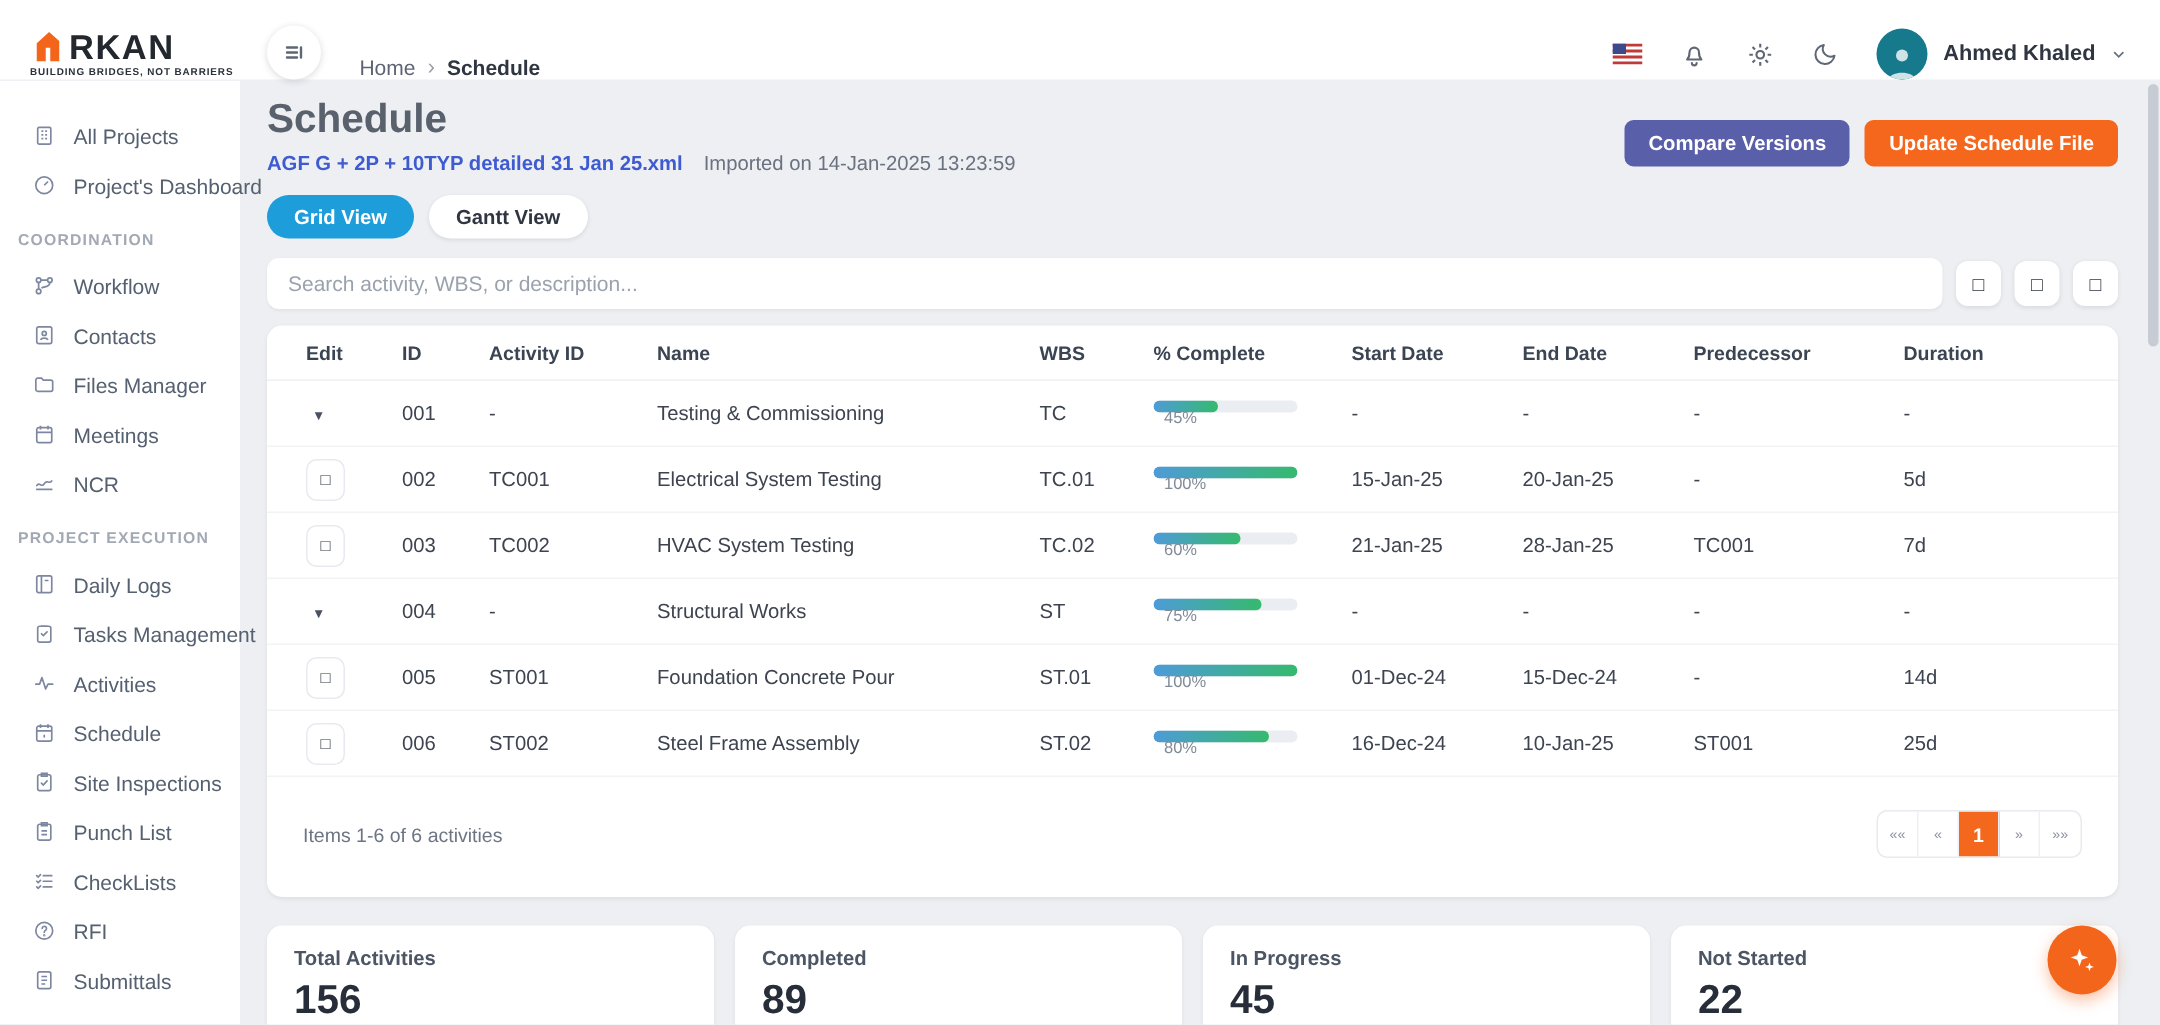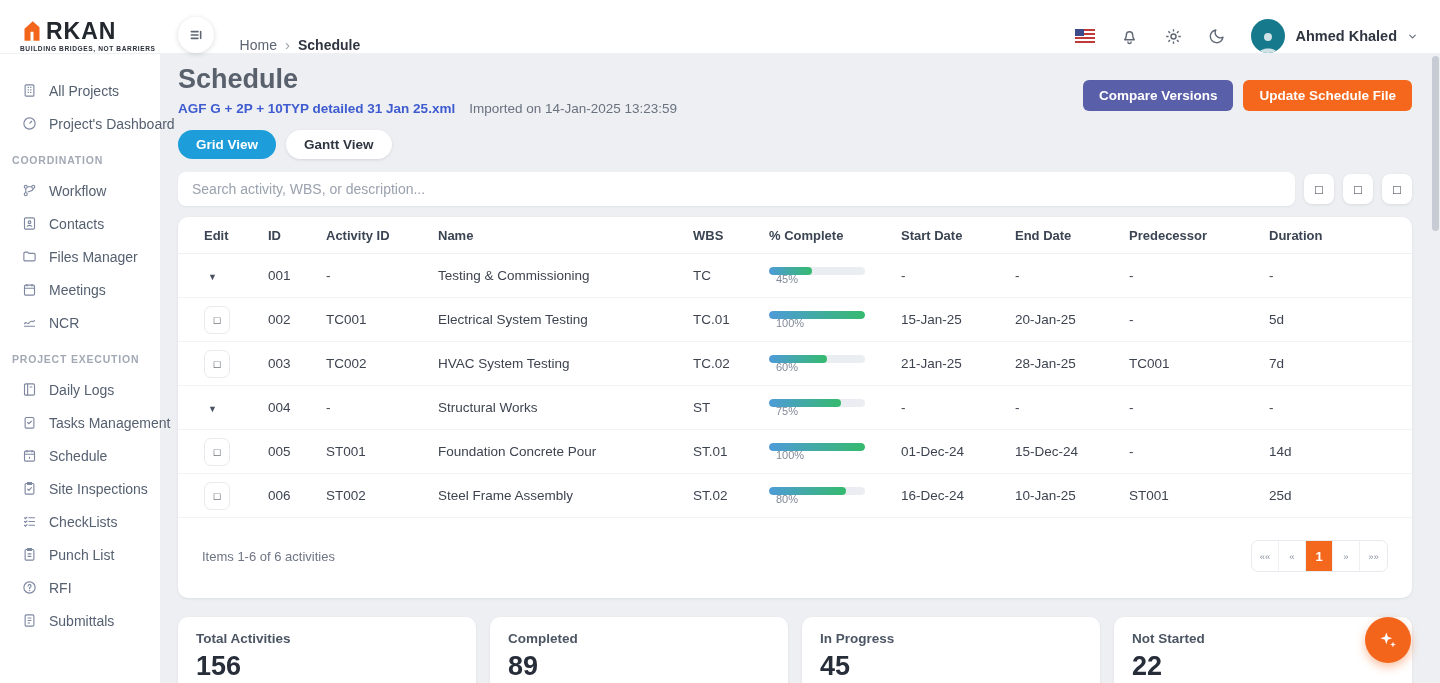--- a/index.html
+++ b/index.html
@@ -246,52 +246,60 @@
       <span style="display:flex;">
           <svg width="15" height="15" viewBox="0 0 24 24" fill="none" stroke="currentColor" stroke-width="1.8" stroke-linecap="round">
             <rect x="5" y="4" width="14" height="17" rx="2"></rect>
             <path d="M9 4h6M9 12l2 2 4-4"></path>
           </svg>
         </span>
       <span>Tasks Management</span>
     </div>
     <div class="side-item">
       <span style="display:flex;">
+          <svg width="15" height="15" viewBox="0 0 24 24" fill="none" stroke="currentColor" stroke-width="1.8" stroke-linecap="round" stroke-linejoin="round">
+            <path d="M3 13h4l2.5-7 4 12 2.5-5h5"></path>
+          </svg>
+        </span>
+      <span>Activities</span>
+    </div>
+    <div class="side-item">
+      <span style="display:flex;">
           <svg width="15" height="15" viewBox="0 0 24 24" fill="none" stroke="currentColor" stroke-width="1.8">
             <rect x="4" y="5" width="16" height="16" rx="2"></rect>
             <path d="M4 10h16M8 3v4M16 3v4M12 14v3"></path>
           </svg>
         </span>
       <span>Schedule</span>
     </div>
     <div class="side-item">
       <span style="display:flex;">
           <svg width="15" height="15" viewBox="0 0 24 24" fill="none" stroke="currentColor" stroke-width="1.8" stroke-linecap="round">
             <rect x="5" y="4" width="14" height="17" rx="2"></rect>
             <path d="M9 2.5h6v3H9zM9 13l2 2 4-4.5"></path>
           </svg>
         </span>
       <span>Site Inspections</span>
     </div>
     <div class="side-item">
       <span style="display:flex;">
+          <svg width="15" height="15" viewBox="0 0 24 24" fill="none" stroke="currentColor" stroke-width="1.8">
+            <rect x="5" y="4" width="14" height="17" rx="2"></rect>
+            <path d="M9 2.5h6v3H9zM9 11h6M9 15h6"></path>
+          </svg>
+        </span>
+      <span>Punch List</span>
+    </div>
+    <div class="side-item">
+      <span style="display:flex;">
           <svg width="15" height="15" viewBox="0 0 24 24" fill="none" stroke="currentColor" stroke-width="1.8" stroke-linecap="round">
             <path d="M4 6l1.5 1.5L8 5M4 12l1.5 1.5L8 11M4 18l1.5 1.5L8 17M11 6h9M11 12h9M11 18h9"></path>
           </svg>
         </span>
       <span>CheckLists</span>
-    </div>
-    <div class="side-item">
-      <span style="display:flex;">
-          <svg width="15" height="15" viewBox="0 0 24 24" fill="none" stroke="currentColor" stroke-width="1.8">
-            <rect x="5" y="4" width="14" height="17" rx="2"></rect>
-            <path d="M9 2.5h6v3H9zM9 11h6M9 15h6"></path>
-          </svg>
-        </span>
-      <span>Punch List</span>
     </div>
     <div class="side-item">
       <span style="display:flex;">
           <svg width="15" height="15" viewBox="0 0 24 24" fill="none" stroke="currentColor" stroke-width="1.8" stroke-linecap="round">
             <circle cx="12" cy="12" r="9"></circle>
             <path d="M9.8 9.5a2.3 2.3 0 114 1.6c-.8.8-1.8 1.2-1.8 2.4"></path>
             <circle cx="12" cy="16.8" r=".4" fill="currentColor"></circle>
           </svg>
         </span>
       <span>RFI</span>

